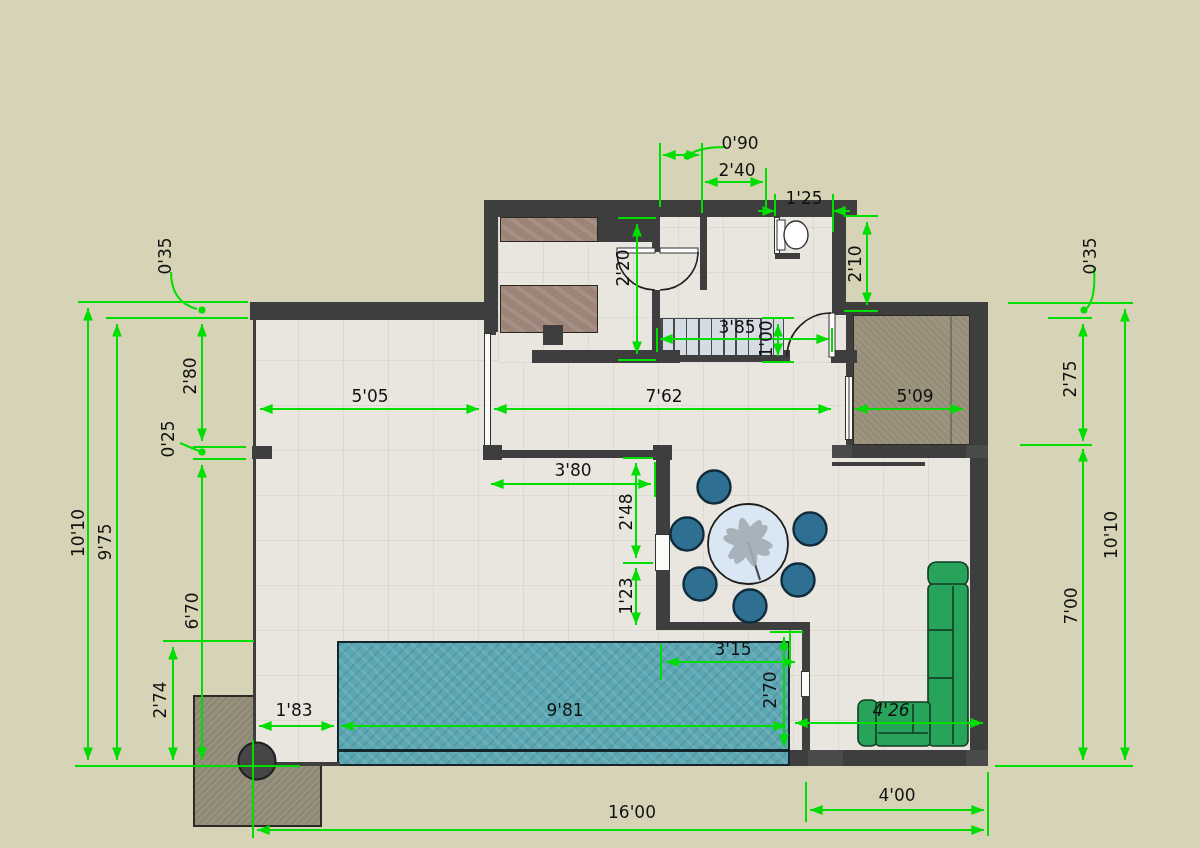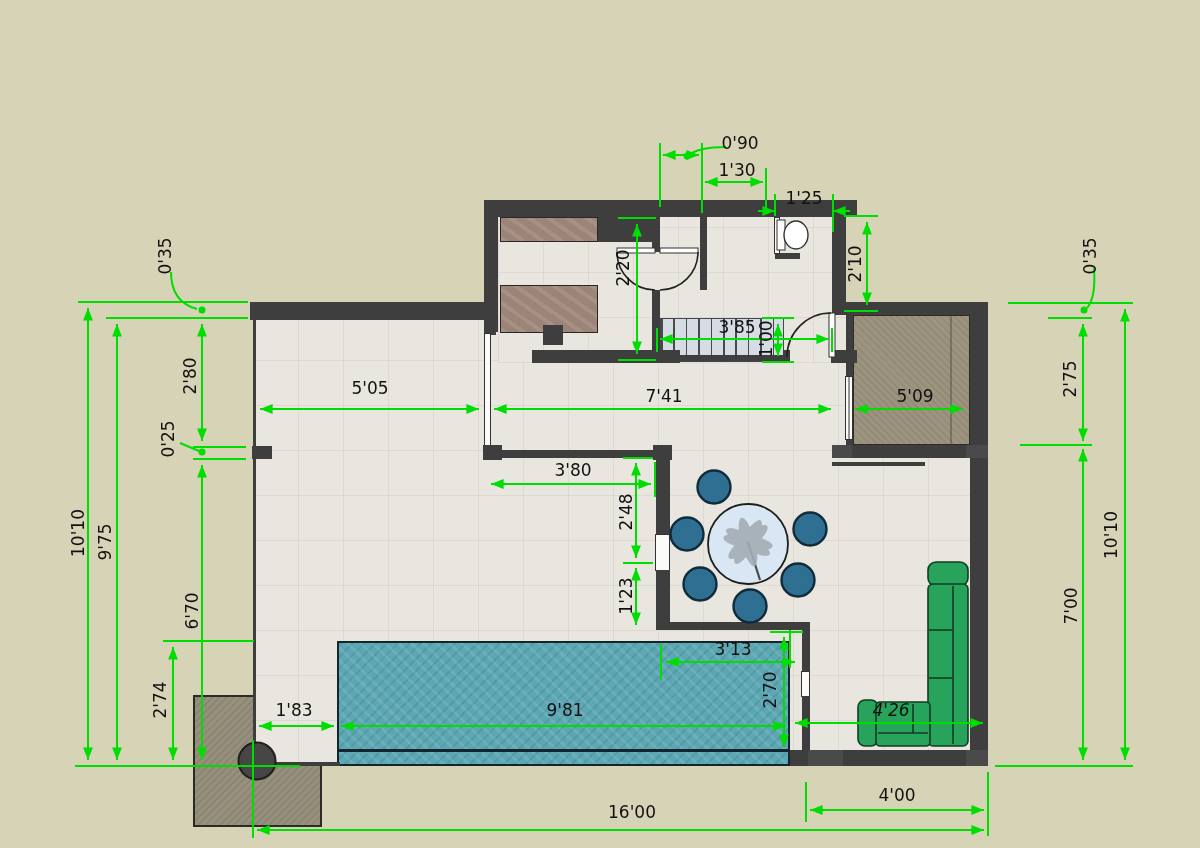--- a/index.html
+++ b/index.html
@@ -227,33 +227,33 @@
       <circle cx="1084" cy="310" r="3.5" fill="#00dd00"></circle>
       <line class="g" x1="1020" y1="445" x2="1092" y2="445"></line>
       <line class="g" x1="1083" y1="324" x2="1083" y2="441" marker-start="url(#ar)" marker-end="url(#ar)"></line>
       <line class="g" x1="1083" y1="449" x2="1083" y2="760" marker-start="url(#ar)" marker-end="url(#ar)"></line>
       <line class="g" x1="1125" y1="309" x2="1125" y2="760" marker-start="url(#ar)" marker-end="url(#ar)"></line>
       <line class="g" x1="995" y1="766" x2="1133" y2="766"></line>
     </g>
   </svg>
 
   <div class="lbl" style="left:740px;top:143px;">0'90</div>
-  <div class="lbl" style="left:737px;top:170px;">1'30</div>
+  <div class="lbl" style="left:737px;top:170px;">2'40</div>
   <div class="lbl" style="left:804px;top:198px;">1'25</div>
   <div class="lbl rot" style="left:623px;top:268px;">2'20</div>
   <div class="lbl rot" style="left:855px;top:264px;">2'10</div>
   <div class="lbl" style="left:737px;top:327px;">3'85</div>
   <div class="lbl rot" style="left:766px;top:339px;">1'00</div>
-  <div class="lbl" style="left:370px;top:388px;text-align:center;">5'05</div>
-  <div class="lbl" style="left:664px;top:396px;">7'41</div>
+  <div class="lbl" style="left:370px;top:396px;text-align:center;">5'05</div>
+  <div class="lbl" style="left:664px;top:396px;">7'62</div>
   <div class="lbl" style="left:915px;top:396px;">5'09</div>
   <div class="lbl" style="left:573px;top:470px;">3'80</div>
   <div class="lbl rot" style="left:626px;top:512px;">2'48</div>
   <div class="lbl rot" style="left:626px;top:596px;">1'23</div>
-  <div class="lbl" style="left:733px;top:649px;">3'13</div>
+  <div class="lbl" style="left:733px;top:649px;">3'15</div>
   <div class="lbl rot" style="left:770px;top:690px;">2'70</div>
   <div class="lbl" style="left:565px;top:710px;">9'81</div>
   <div class="lbl" style="left:294px;top:710px;">1'83</div>
   <div class="lbl" style="left:891px;top:710px;font-style:italic;">4'26</div>
   <div class="lbl" style="left:897px;top:795px;">4'00</div>
   <div class="lbl" style="left:604px;top:812px;margin-left:28px;">16'00</div>
   <div class="lbl rot" style="left:165px;top:256px;">0'35</div>
   <div class="lbl rot" style="left:190px;top:376px;">2'80</div>
   <div class="lbl rot" style="left:168px;top:439px;">0'25</div>
   <div class="lbl rot" style="left:78px;top:533px;">10'10</div>

